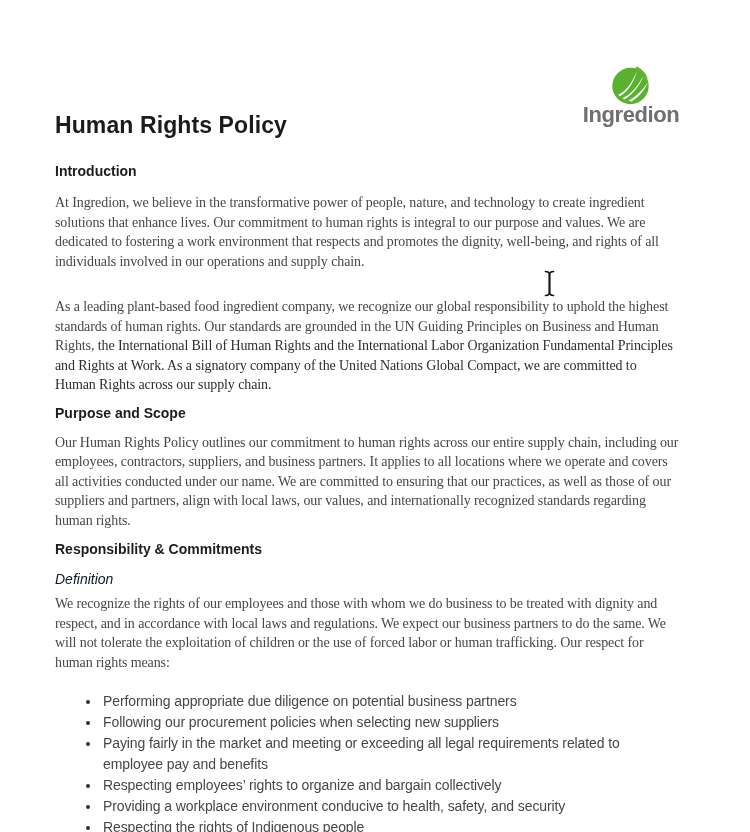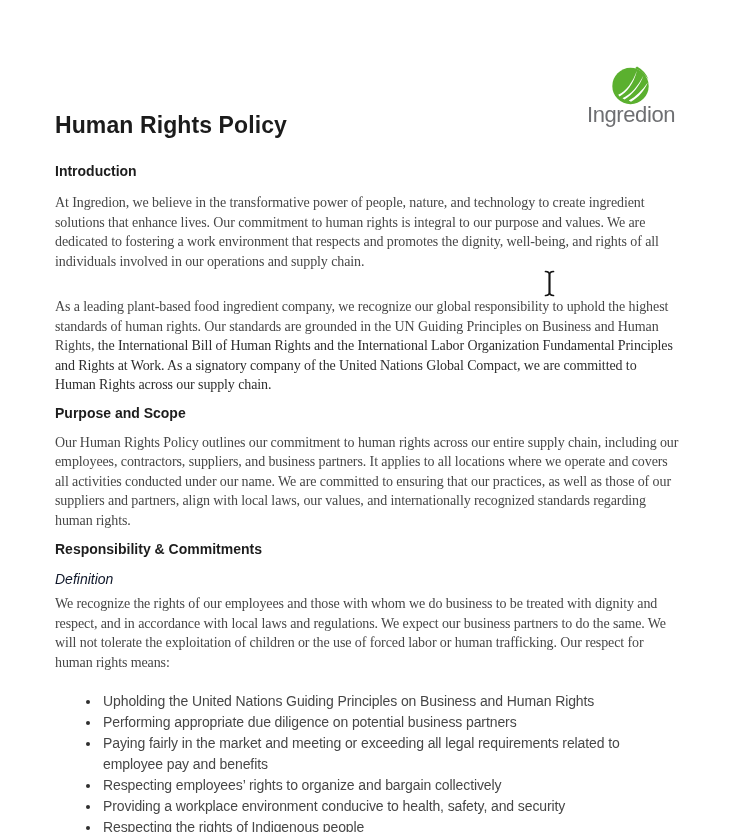--- a/index.html
+++ b/index.html
@@ -81,21 +81,21 @@
     width: 96px;
     display: flex;
     flex-direction: column;
     align-items: center;
   }
   .logo-mark { width: 40px; height: 40px; }
   .logo-word {
     margin-top: -1px;
     font-size: 22px;
     line-height: 22px;
-    font-weight: 400;
+    font-weight: 700;
     color: #6e6f72;
     letter-spacing: -0.4px;
   }
   .text-cursor {
     position: absolute;
     left: 543px;
     top: 270px;
     width: 13px;
     height: 27px;
     pointer-events: none;
@@ -134,21 +134,21 @@
 
   <p class="body-para mt-p3"><span>Our Human Rights Policy outlines our commitment to human rights across our entire supply chain, including our employees, contractors, suppliers, and business partners. It applies to all locations where we operate and covers all activities conducted under our name. We are committed to ensuring that our practices, as well as those of our suppliers and partners, align with local laws, our values, and internationally recognized standards regarding human rights.</span></p>
 
   <h2 class="section-heading mt-h2-resp">Responsibility &amp; Commitments</h2>
 
   <h3 class="sub-heading">Definition</h3>
 
   <p class="body-para mt-p4"><span>We recognize the rights of our employees and those with whom we do business to be treated with dignity and respect, and in accordance with local laws and regulations. We expect our business partners to do the same. We will not tolerate the exploitation of children or the use of forced labor or human trafficking. Our respect for human rights means:</span></p>
 
   <ul class="bullet-list">
-    <li>Upholding the United Nations Guiding Principles on Business and Human Rights</li>
     <li>Performing appropriate due diligence on potential business partners</li>
+    <li>Following our procurement policies when selecting new suppliers</li>
     <li>Paying fairly in the market and meeting or exceeding all legal requirements related to employee pay and benefits</li>
     <li>Respecting employees’ rights to organize and bargain collectively</li>
     <li>Providing a workplace environment conducive to health, safety, and security</li>
     <li>Respecting the rights of Indigenous people</li>
   </ul>
 
 </div>
 
 </body></html>

